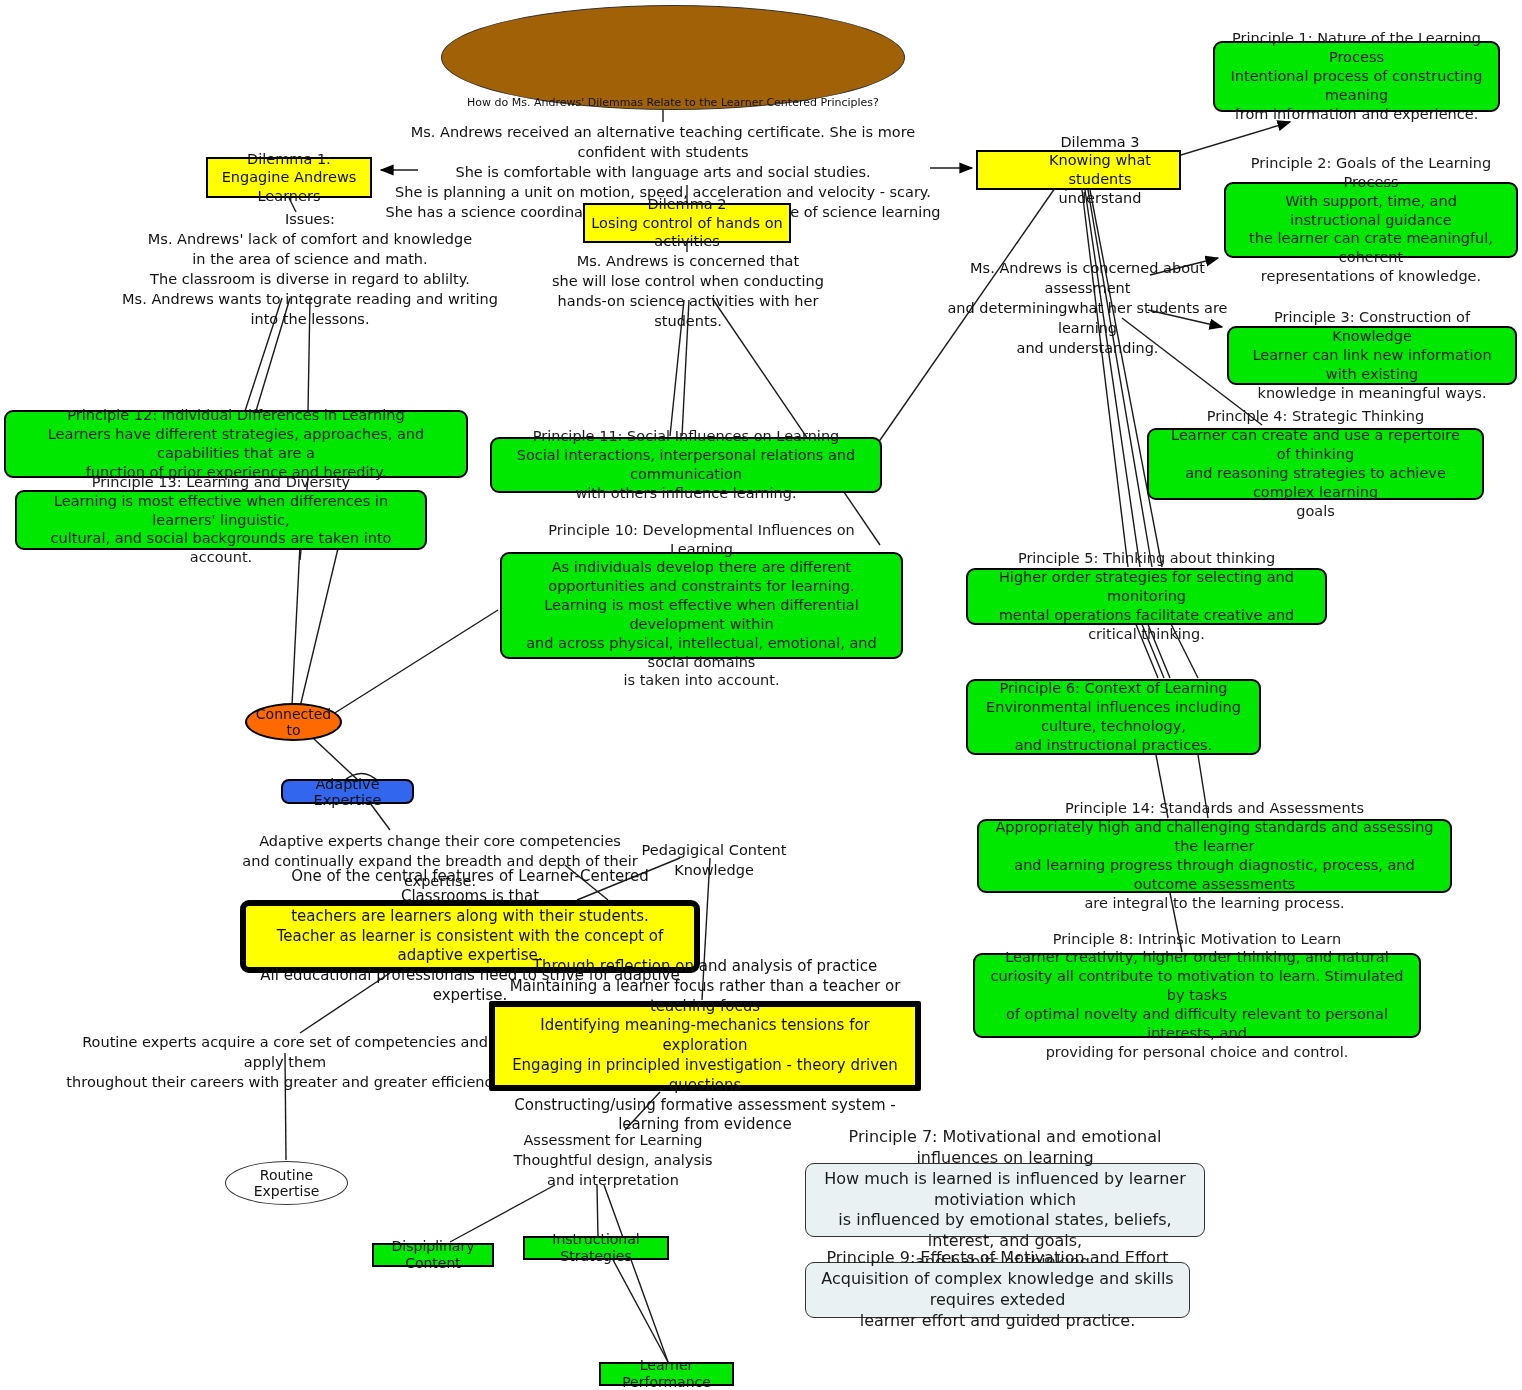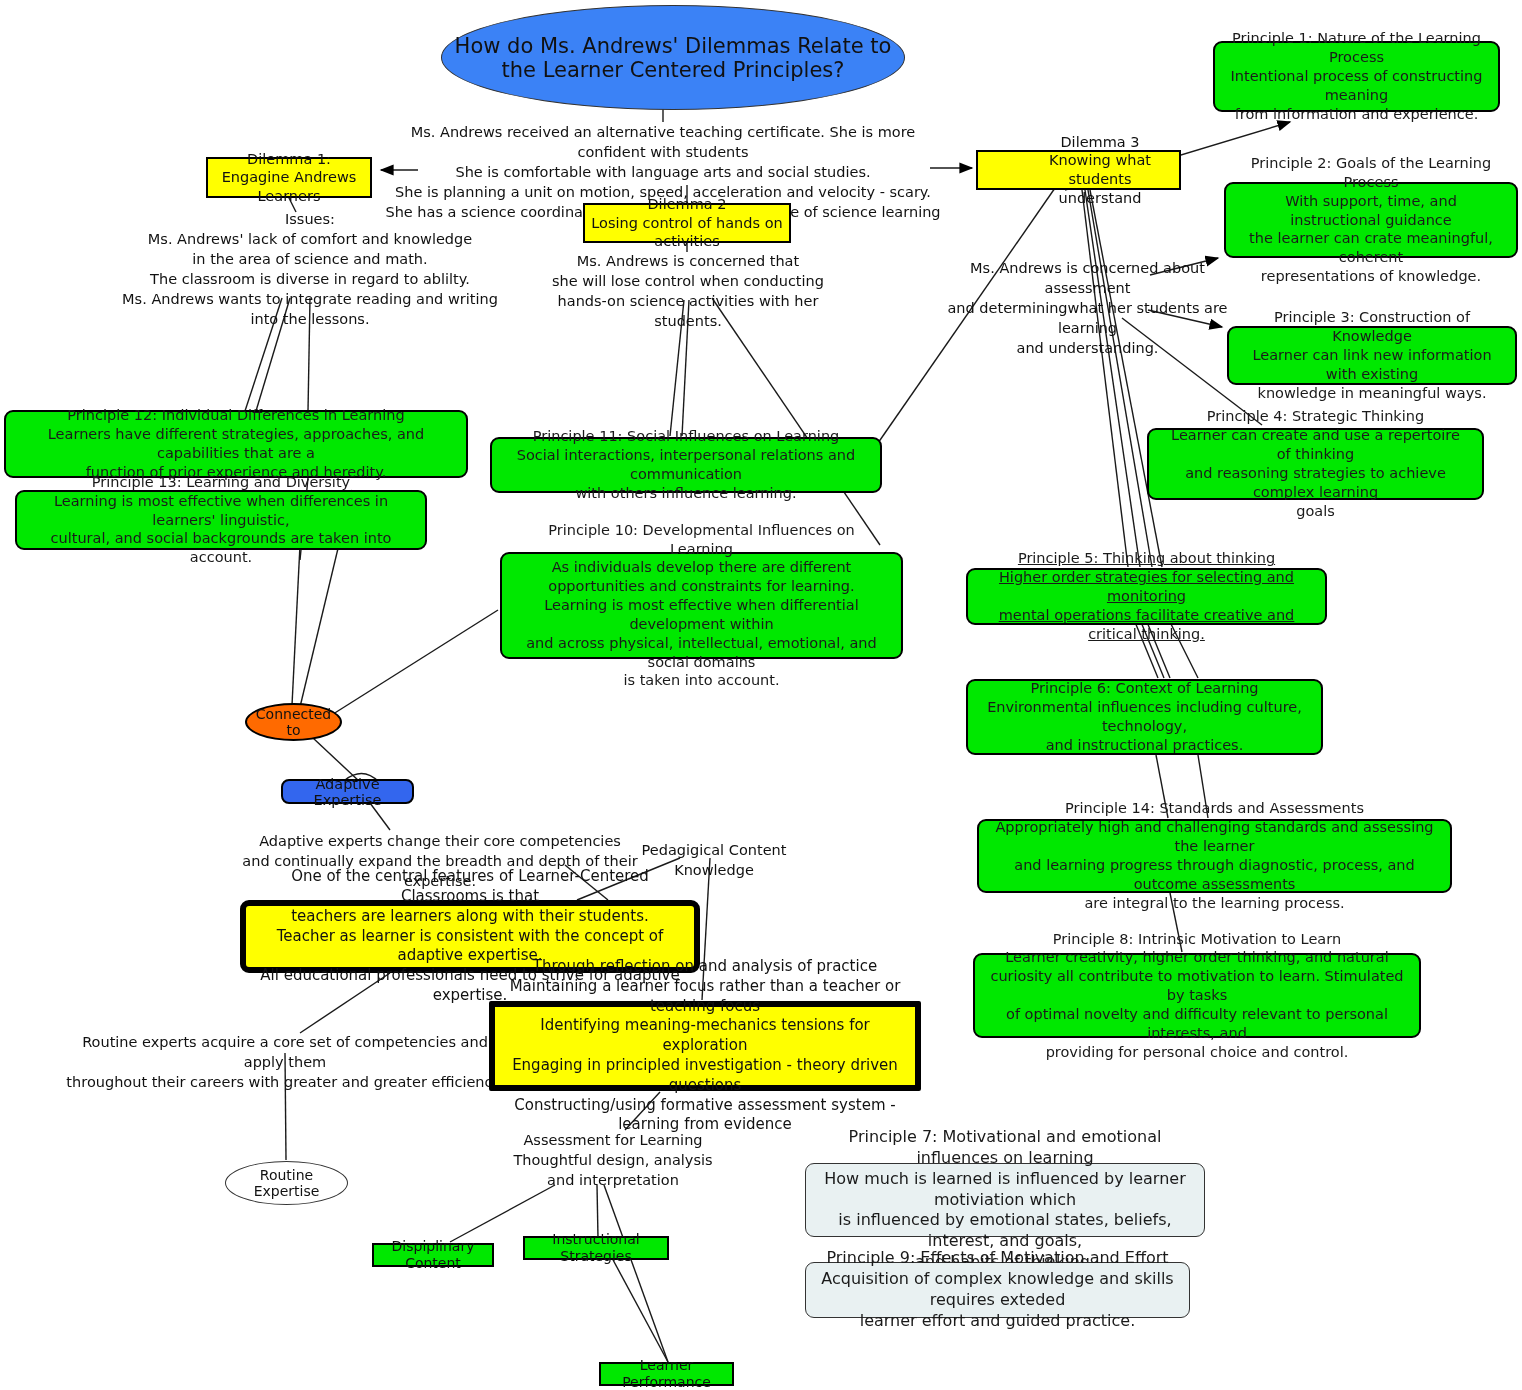--- a/index.html
+++ b/index.html
@@ -6,22 +6,22 @@
   html,body{margin:0;padding:0;background:#ffffff;}
   body{font-family:"DejaVu Sans", sans-serif;}
   #map{position:relative;width:1522px;height:1390px;background:#ffffff;overflow:hidden;}
   #edges{position:absolute;left:0;top:0;width:1522px;height:1390px;pointer-events:none;}
 
   .node{position:absolute;box-sizing:border-box;display:flex;align-items:center;justify-content:center;text-align:center;}
   .node .txt{display:block;width:100%;white-space:pre-line;}
 
   
   .ellipse-root{
-    border:1.6px solid #333333;background:#3b82f6;border-radius:50%;
-    font-family:"DejaVu Sans", sans-serif;font-size:21px;color:#111111;
+    border:1.6px solid #333333;background:#a16207;border-radius:50%;
+    font-family:"DejaVu Sans", sans-serif;font-size:11px;color:#111111;align-items:flex-end;
   }
 
   
   .box-yellow{
     background:#ffff00;border:2px solid #000000;
     font-family:"DejaVu Sans", sans-serif;font-size:14.5px;color:#111111;line-height:1.28;
     padding:3px 5px;
   }
   
   .box-yellow-round{
@@ -218,27 +218,27 @@
 knowledge in meaningful ways.</span>
   </div>
 
   <div class="node box-green" style="left:1147px;top:428px;width:337px;height:72px;">
     <span class="txt">Principle 4: Strategic Thinking
 Learner can create and use a repertoire of thinking
 and reasoning strategies to achieve complex learning
 goals</span>
   </div>
 
-  <div class="node box-green" style="left:966px;top:568px;width:361px;height:57px;text-decoration:underline;">
+  <div class="node box-green" style="left:966px;top:568px;width:361px;height:57px;">
     <span class="txt">Principle 5: Thinking about thinking
 Higher order strategies for selecting and monitoring
 mental operations facilitate creative and critical thinking.</span>
   </div>
 
-  <div class="node box-green" style="left:966px;top:679px;width:357px;height:76px;">
+  <div class="node box-green" style="left:966px;top:679px;width:295px;height:76px;">
     <span class="txt">Principle 6: Context of Learning
 Environmental influences including culture, technology,
 and instructional practices.</span>
   </div>
 
   <div class="node box-green" style="left:977px;top:819px;width:475px;height:74px;">
     <span class="txt">Principle 14: Standards and Assessments
 Appropriately high and challenging standards and assessing the learner
 and learning progress through diagnostic, process, and outcome assessments
 are integral to the learning process.</span>

